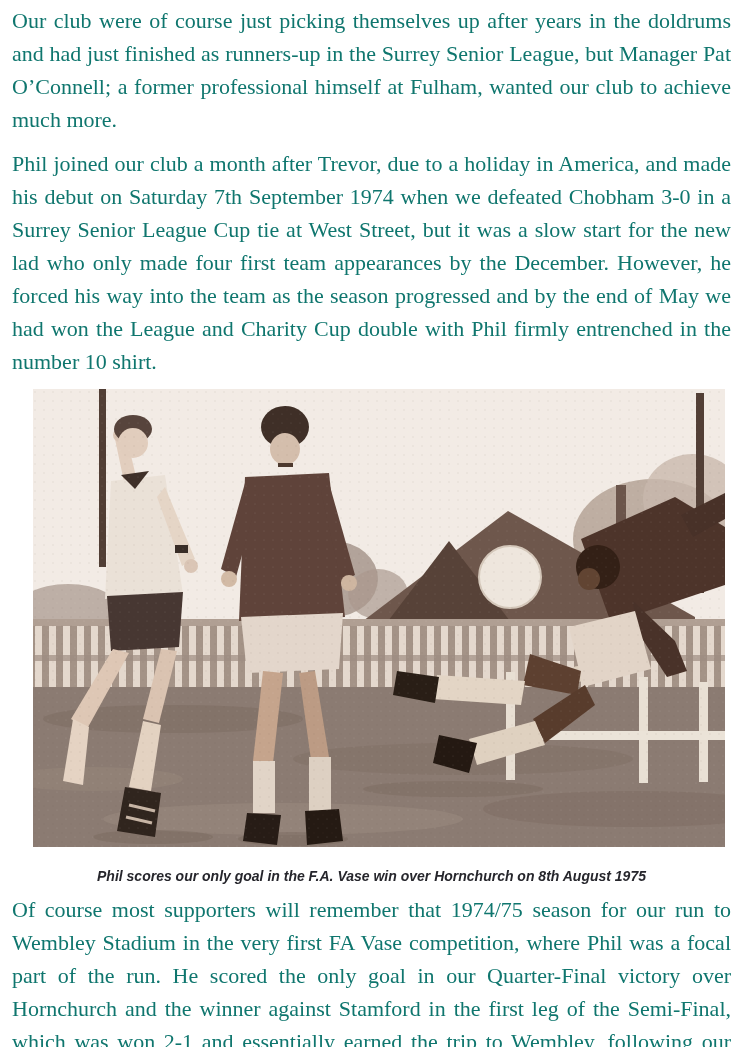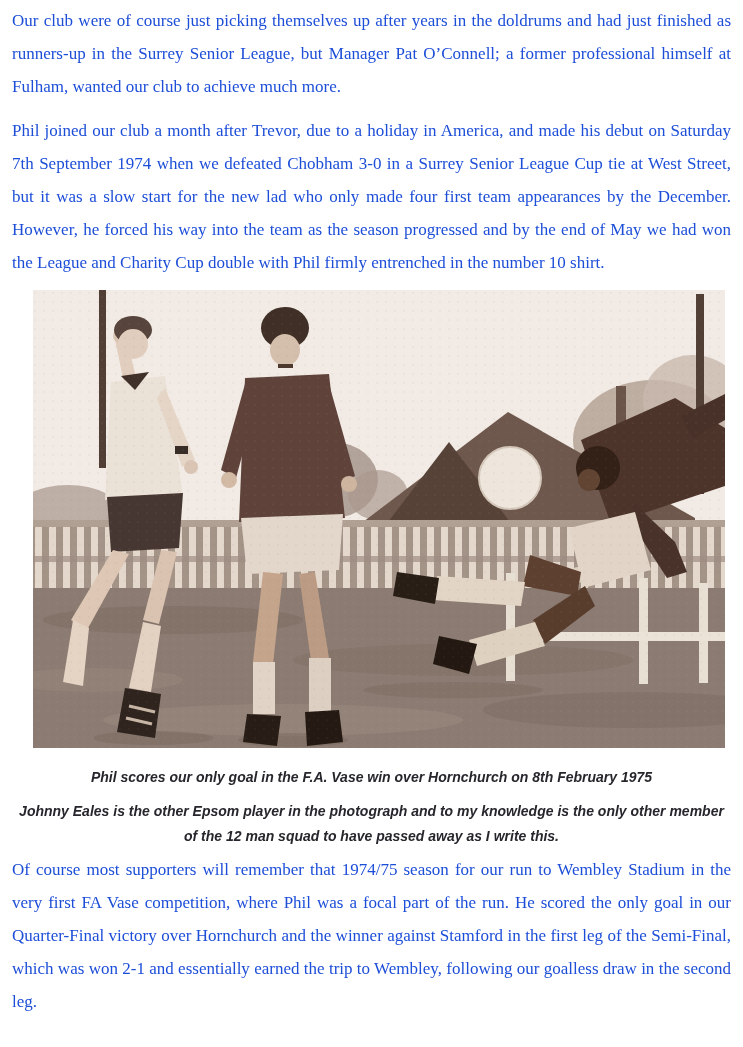--- a/index.html
+++ b/index.html
@@ -7,24 +7,24 @@
     position:relative;
     width:743px;height:1047px;
     background:#ffffff;
     overflow:hidden;
     font-family:"Liberation Serif", serif;
     color:#1a1a22;
   }
   .content{padding:4px 12px 0 12px;}
   .para{
     margin:0 0 11px 0;
-    font-size:17px;
+    font-size:22px;
     line-height:33px;
     text-align:justify;
-    color:#1d4ed8;
+    color:#0f766e;
     font-family:Liberation Serif, serif;
   }
   .photo-wrap{
     width:692px;
     height:458px;
     margin:2px 0 0 21px;
     overflow:hidden;
   }
   .photo-wrap svg{display:block;}
   .caption{
@@ -156,19 +156,18 @@
           <polygon points="552,296 500,330 512,354 562,316" fill="#56392a"></polygon>
           <polygon points="502,332 436,350 444,376 512,356" fill="#e4d6c6"></polygon>
           <polygon points="406,346 444,354 436,384 400,374" fill="#1f150e"></polygon>
         </g>
 
         <rect x="0" y="0" width="692" height="458" fill="#8a6f5f" opacity="0.05"></rect>
         <rect x="0" y="0" width="692" height="458" fill="url(#grain)" opacity="0.5"></rect>
       </svg>
     </figure>
 
-    <figcaption class="caption caption-1">Phil scores our only goal in the F.A. Vase win over Hornchurch on 8th February 1975</figcaption>
-    <figcaption class="caption caption-2">Johnny Eales is the other Epsom player in the photograph and to my knowledge is the only other member of the 12 man squad to have passed away as I write this.</figcaption>
+    <figcaption class="caption caption-1">Phil scores our only goal in the F.A. Vase win over Hornchurch on 8th August 1975</figcaption>
 
     <p class="para para-last">Of course most supporters will remember that 1974/75 season for our run to Wembley Stadium in the very first FA Vase competition, where Phil was a focal part of the run. He scored the only goal in our Quarter-Final victory over Hornchurch and the winner against Stamford in the first leg of the Semi-Final, which was won 2-1 and essentially earned the trip to Wembley, following our goalless draw in the second leg.</p>
 
   </div>
 </div>
 
 </body></html>

